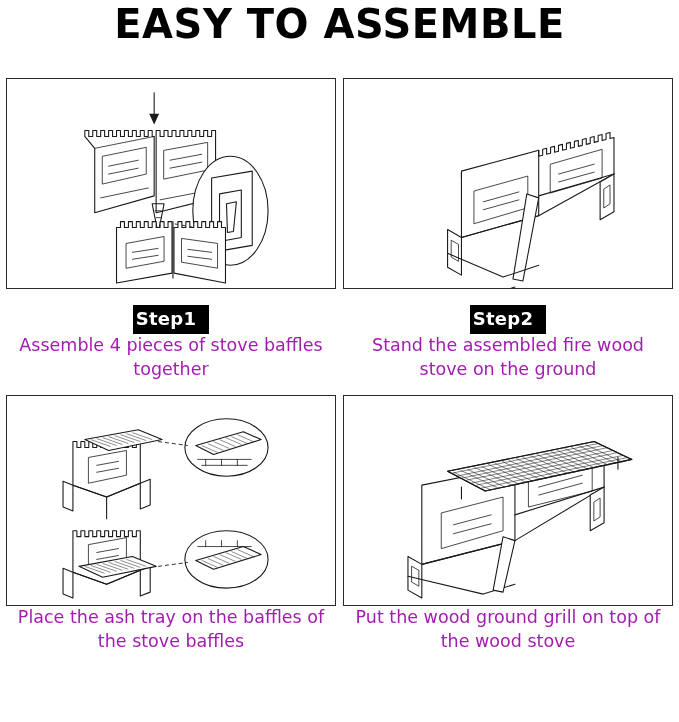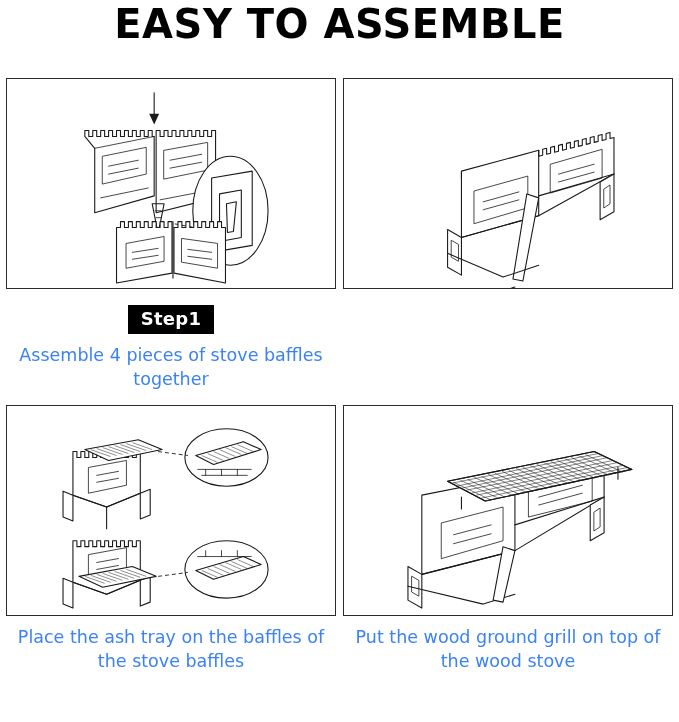--- a/index.html
+++ b/index.html
@@ -64,30 +64,29 @@
     margin-top: 16px;
     text-align: center;
   }
   .step-badge {
     display: inline-block;
     background: #000000;
     color: #ffffff;
     font-family: "DejaVu Sans", sans-serif;
     font-weight: bold;
     font-size: 18px;
-    padding: 3px 13px 5px 13px;
+    padding: 3px 13px 5px 3px;
     letter-spacing: 0.3px;
   }
   .step-caption {
-    margin-top: 10px;
     text-align: center;
     font-family: "DejaVu Sans", sans-serif;
     font-size: 17.5px;
     line-height: 1.35;
-    color: #3b82f6;
+    color: #a21caf;
     padding: 0 4px;
   }
   
   .ln { fill: none; stroke: #1a1a1a; stroke-width: 1.1; stroke-linejoin: round; stroke-linecap: round; }
   .ln-thin { fill: none; stroke: #1a1a1a; stroke-width: 0.8; stroke-linejoin: round; stroke-linecap: round; }
   .ln-dash { fill: none; stroke: #1a1a1a; stroke-width: 0.9; stroke-dasharray: 4 3; }
   .fill-w { fill: #ffffff; stroke: #1a1a1a; stroke-width: 1.1; stroke-linejoin: round; }
   .arrowhead { fill: #1a1a1a; }
 </style>
 </head>
@@ -205,20 +204,24 @@
             <path class="ln-thin" d="M108,163 L115,167 L115,184 L108,180 Z"></path>
             <path class="fill-w" d="M196,138 L184,134 L170,220 L180,222 Z" transform="translate(0,-18)"></path>
             <path class="fill-w" d="M272,96 L272,134 L258,142 L258,104 Z"></path>
             <path class="ln-thin" d="M262,111 L268,107 L268,126 L262,130 Z"></path>
             <path class="ln" d="M160,214 L172,210"></path>
           </g>
 
           <path class="ln" d="M104,176 L160,200 L196,188"></path>
         </svg>
       </div>
+      <div class="step-badge-row">
+        <span class="step-badge">Step2</span>
+      </div>
+      <div class="step-caption">Stand the assembled fire wood stove on the ground</div>
     </div>
 
     <div class="cell">
       <div class="figure-box">
         <svg viewBox="0 0 330 211" xmlns="http://www.w3.org/2000/svg">
 
           <g>
             <path class="fill-w" d="M66,52 L66,46 L70,46 L70,52 L74,52 L74,46 L78,46 L78,52 L82,52 L82,46 L86,46
               L86,52 L90,52 L90,46 L94,46 L94,52 L98,52 L98,46 L102,46 L102,52 L106,52 L106,46 L110,46 L110,52
               L114,52 L114,46 L118,46 L118,52 L122,52 L122,46 L126,46 L126,52 L130,52 L130,46 L134,46 L134,52

